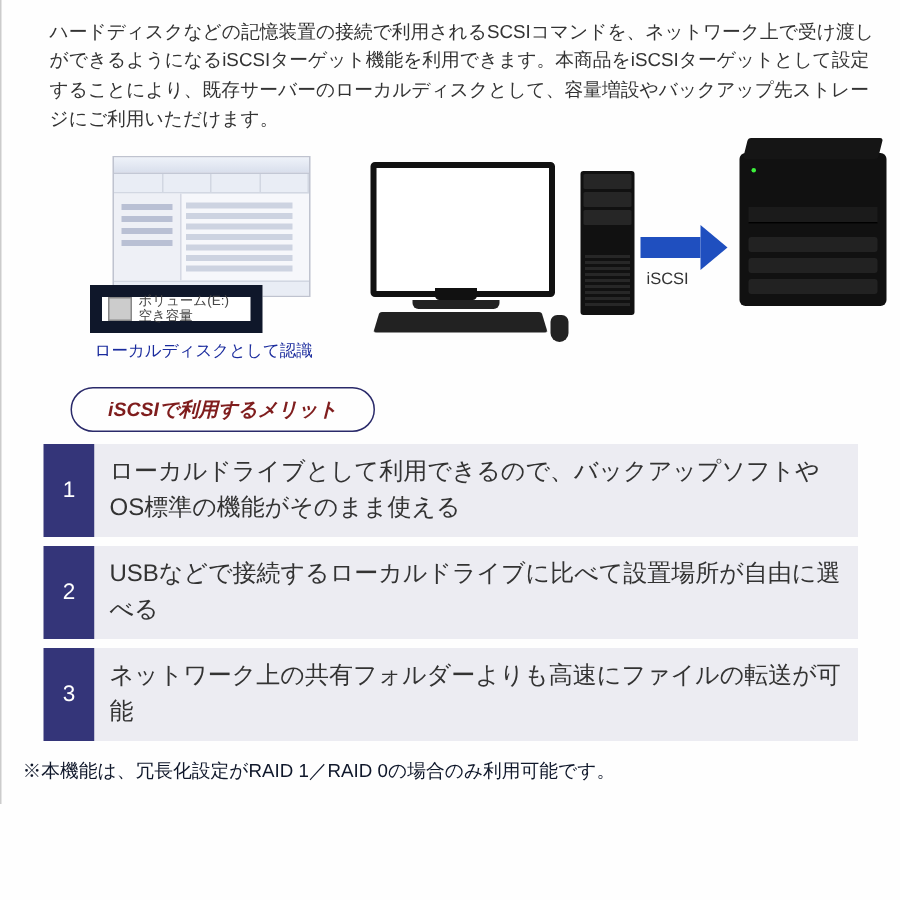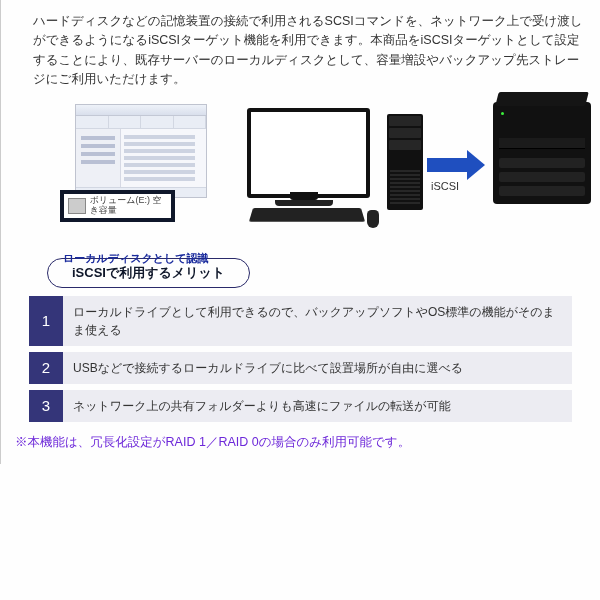--- a/index.html
+++ b/index.html
@@ -35,29 +35,29 @@
   .winbox .left { width:38px; background:#eef0f6; border-right:1px solid #d6d9e4; padding:3px;}
   .winbox .left i{display:block;height:4px;background:#b9c0d4;margin:4px 2px;}
   .winbox .right{flex:1;padding:3px;}
   .winbox .right i{display:block;height:4px;background:#cdd3e1;margin:3px 0;width:90%;}
   .winbox .status{height:9px;background:#e9edf5;border-top:1px solid #d2d7e2;}
   .callout {
     position:absolute;
     left: 45px; top: 90px;
     width: 115px; height: 32px;
     background:#fff;
-    border:4px solid #0f172a;
+    border:8px solid #0f172a;
     display:flex;align-items:center;padding:2px 4px;
     box-sizing:border-box;
   }
   .callout .drive{width:20px;height:14px;background:#ccc;border:1px solid #888;margin-right:4px;}
   .callout .txt{font-size:9px;color:#444;line-height:1.1;}
   .callout-label{
     position:absolute;left:48px;top:126px;
-    font-size:11px;color:#1a2b9d;font-weight:700;margin-top:24px;
+    font-size:11px;color:#1a2b9d;font-weight:400;
   }
   
   .monitor{position:absolute;left:232px;top:8px;width:115px;height:82px;background:#000;border:4px solid #111;border-radius:3px;}
   .monitor .screen{position:absolute;inset:0;background:#fff;}
   .monitor-stand{position:absolute;left:275px;top:92px;width:28px;height:8px;background:#111;border-radius:0 0 3px 3px;}
   .monitor-base{position:absolute;left:260px;top:100px;width:58px;height:6px;background:#222;border-radius:0 0 4px 4px;}
   .keyboard{position:absolute;left:238px;top:108px;width:108px;height:18px;background:#222;border-radius:2px;transform:perspective(180px) rotateX(45deg);transform-origin:top;}
   .mouse{position:absolute;left:352px;top:110px;width:12px;height:18px;background:#222;border-radius:6px 6px 8px 8px;}
   
   .tower{position:absolute;left:372px;top:14px;width:36px;height:96px;background:#111;border-radius:2px;}
@@ -76,30 +76,31 @@
   .nas .s1{top:56px;} .nas .s2{top:70px;} .nas .s3{top:84px;}
   .nas .cd{position:absolute;top:36px;left:6px;right:6px;height:10px;background:#1b1b1b;border-bottom:1px solid #000;}
 
   
   .pill{
     display:inline-block;
     border:1.5px solid #2a2a6a;
     border-radius:18px;
     padding:4px 24px;
     font-size:13px;
-    color:#0f172a;
+    color:#7f1d1d;
     font-weight:600;
     margin:2px 0 8px 32px;
+    font-style:italic;
   }
   
   .rows{margin:0 14px 10px 14px;}
   .row{display:flex;margin-bottom:6px;}
   .num{width:34px;background:#343579;color:#fff;display:flex;align-items:center;justify-content:center;font-size:15px;font-weight:300;}
-  .txtcell{flex:1;background:#ececf2;padding:7px 10px;font-size:12px;color:#333;line-height:1.5;}
-  .footnotes{font-size:12.5px;color:#6d28d9;line-height:1.6;}
+  .txtcell{flex:1;background:#ececf2;padding:7px 10px;font-size:16px;color:#333;line-height:1.5;}
+  .footnotes{font-size:12.5px;color:#0f172a;line-height:1.6;}
 </style>
 </head>
 <body>
 
 
 
 <div class="intro">ハードディスクなどの記憶装置の接続で利用されるSCSIコマンドを、ネットワーク上で受け渡しができるようになるiSCSIターゲット機能を利用できます。本商品をiSCSIターゲットとして設定することにより、既存サーバーのローカルディスクとして、容量増設やバックアップ先ストレージにご利用いただけます。</div>
 
 <div class="diagram-area">
   <div class="winbox">

